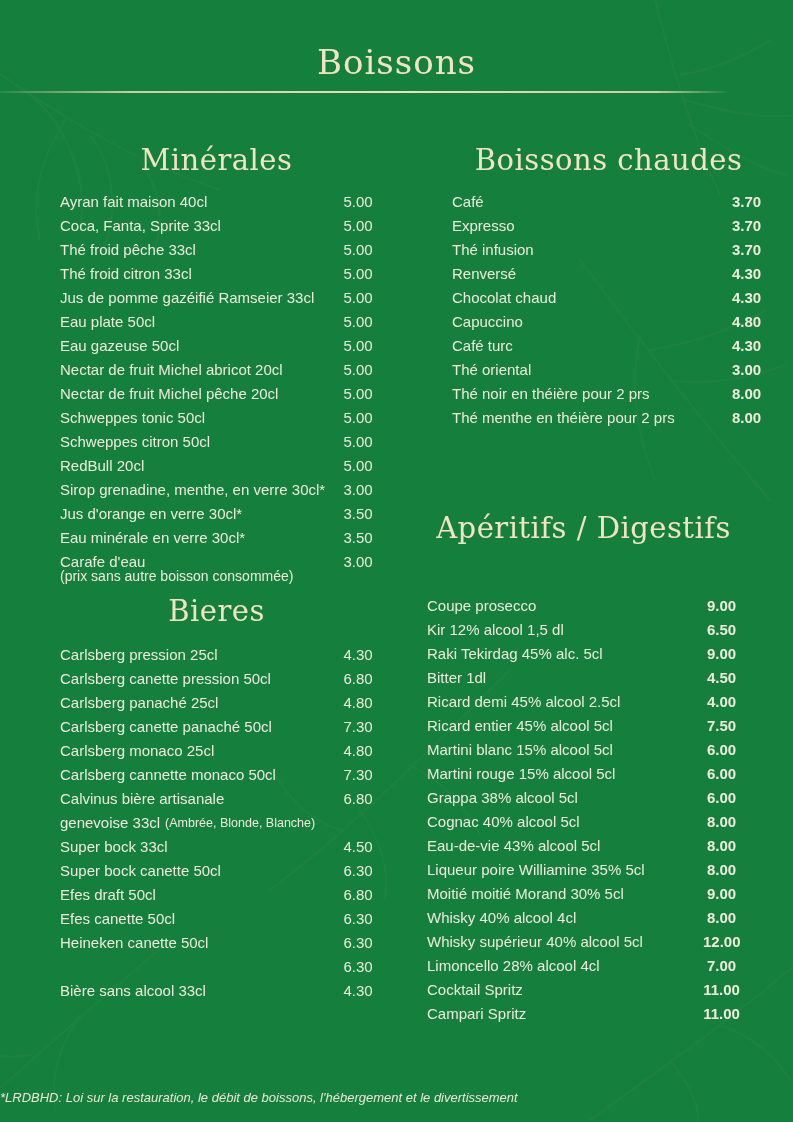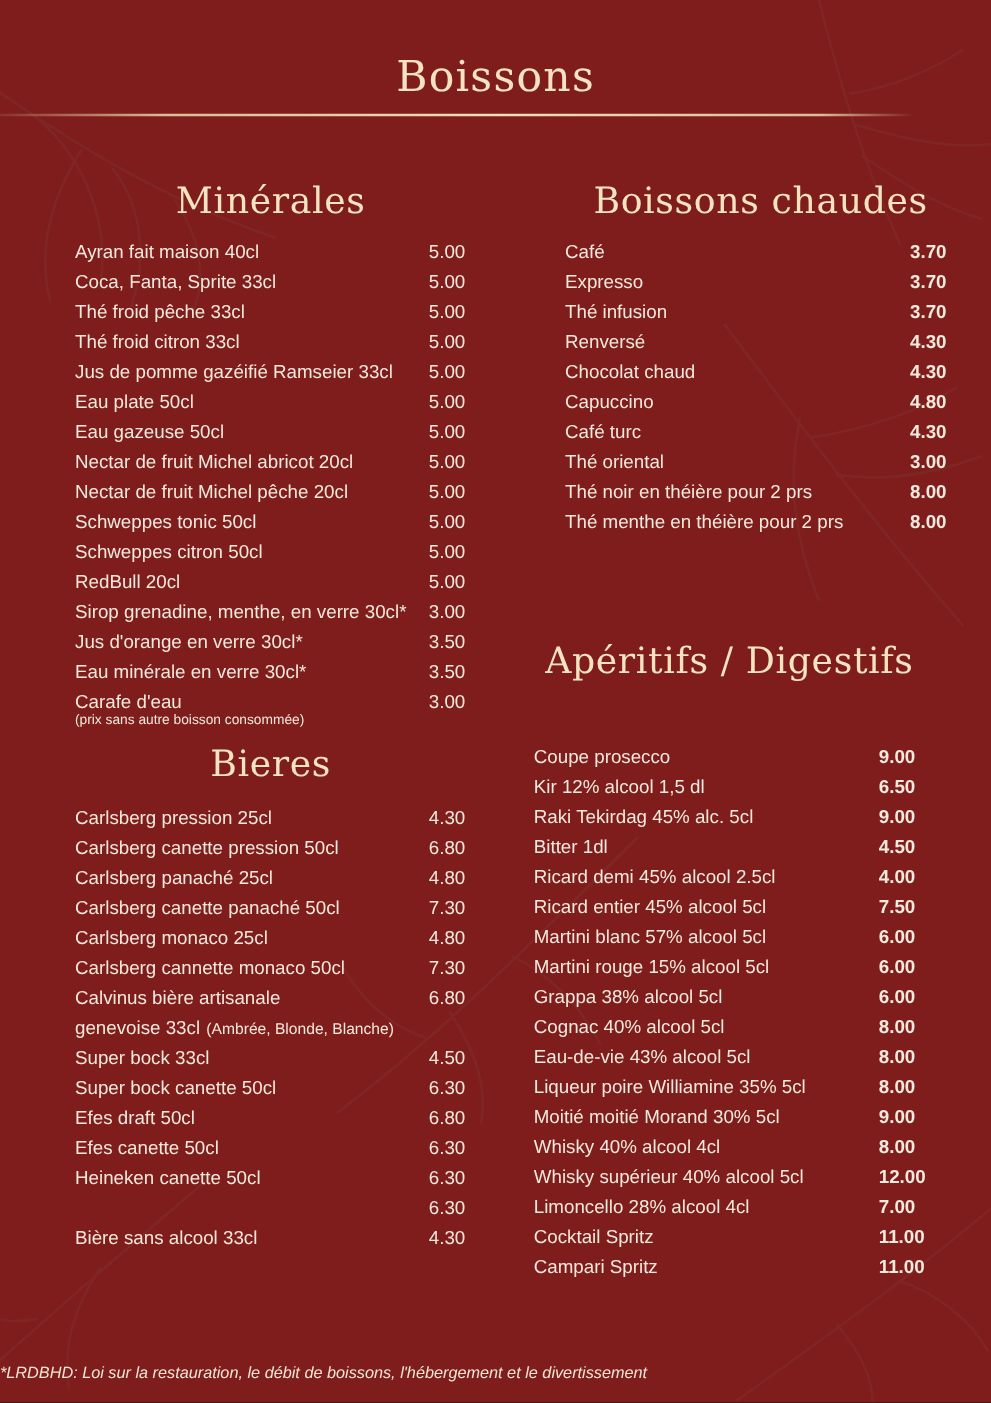--- a/index.html
+++ b/index.html
@@ -1,21 +1,21 @@
 <!DOCTYPE html>
 <html><head>
 <meta charset="utf-8">
 <style>
   html, body { margin: 0; padding: 0; background: #1f1510; }
   .page {
     position: relative;
     width: 793px;
     height: 1122px;
     margin: 0 auto;
-    background: #7f1d1d;
+    background: #15803d;
     overflow: hidden;
     font-family: "Liberation Sans", sans-serif;
     color: #f1e9dc;
   }
   
   .leaf {
     position: absolute;
     opacity: 0.08;
     pointer-events: none;
   }
@@ -69,26 +69,26 @@
     flex-wrap: wrap;
     line-height: 24px;
     font-size: 15px;
   }
   .item-name { white-space: nowrap; }
   .item-suffix { font-size: 12.5px; margin-left: 5px; white-space: nowrap; }
   .item-price {
     margin-left: auto;
     flex: 0 0 auto;
     width: 30px;
-    text-align: left;
+    text-align: center;
   }
   #section-chaudes .item-price, #section-aperitifs .item-price { width: 37px; font-weight: bold; }
   .item-sub {
     flex: 0 0 100%;
-    font-size: 11px;
+    font-size: 14px;
     line-height: 13px;
     margin-top: -4px;
     margin-bottom: 4px;
   }
 
   .footer-note {
     position: absolute;
     top: 1090px; left: 0; right: 0;
     text-align: left;
     font-style: italic;
@@ -483,21 +483,21 @@
         </div>
 
         <div class="row">
           <span class="item-name">Ricard entier 45% alcool 5cl</span>
 
           <span class="item-price">7.50</span>
 
         </div>
 
         <div class="row">
-          <span class="item-name">Martini blanc 57% alcool 5cl</span>
+          <span class="item-name">Martini blanc 15% alcool 5cl</span>
 
           <span class="item-price">6.00</span>
 
         </div>
 
         <div class="row">
           <span class="item-name">Martini rouge 15% alcool 5cl</span>
 
           <span class="item-price">6.00</span>
 

